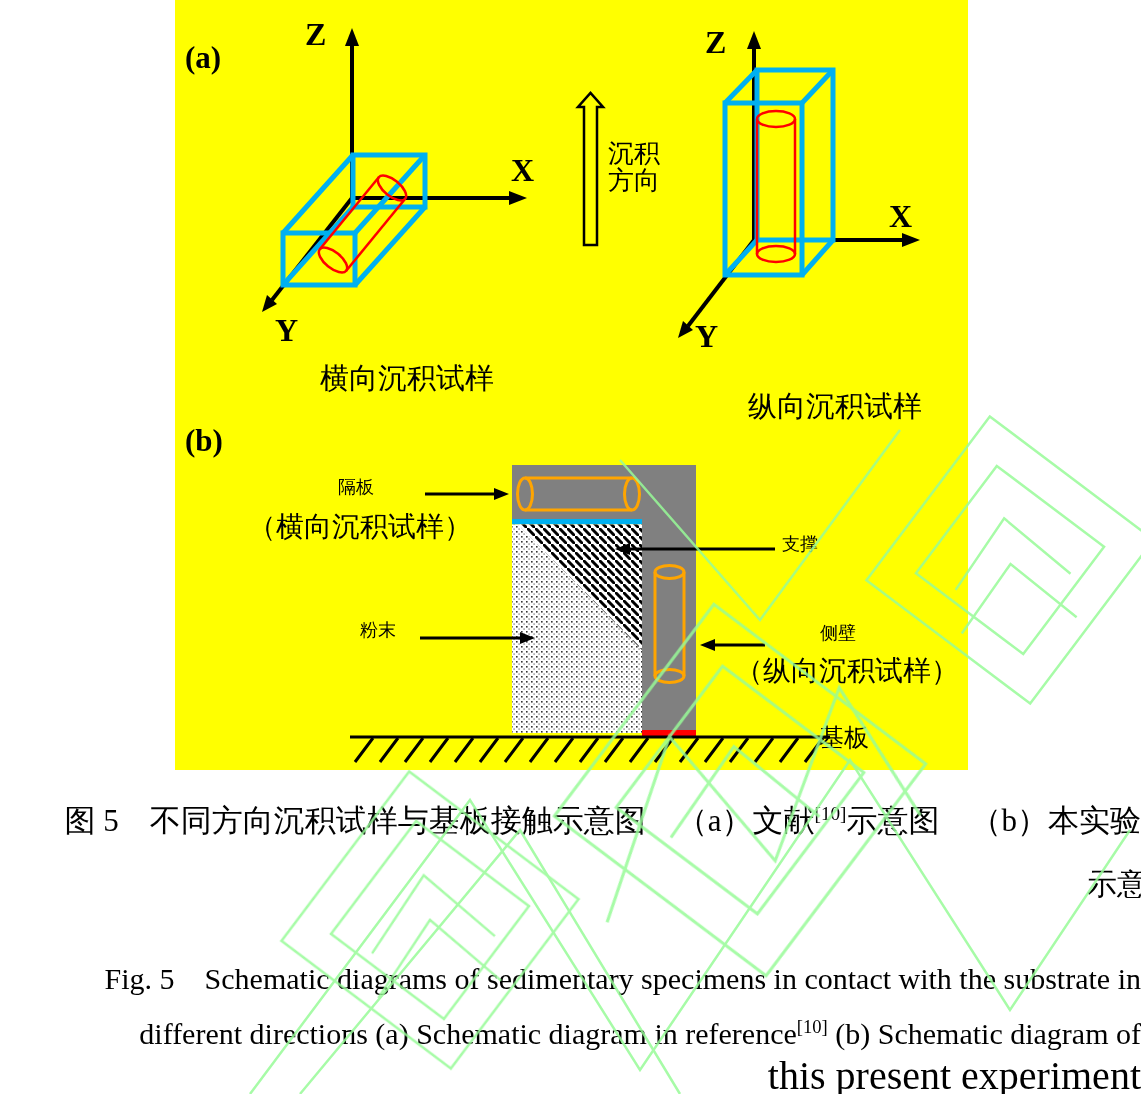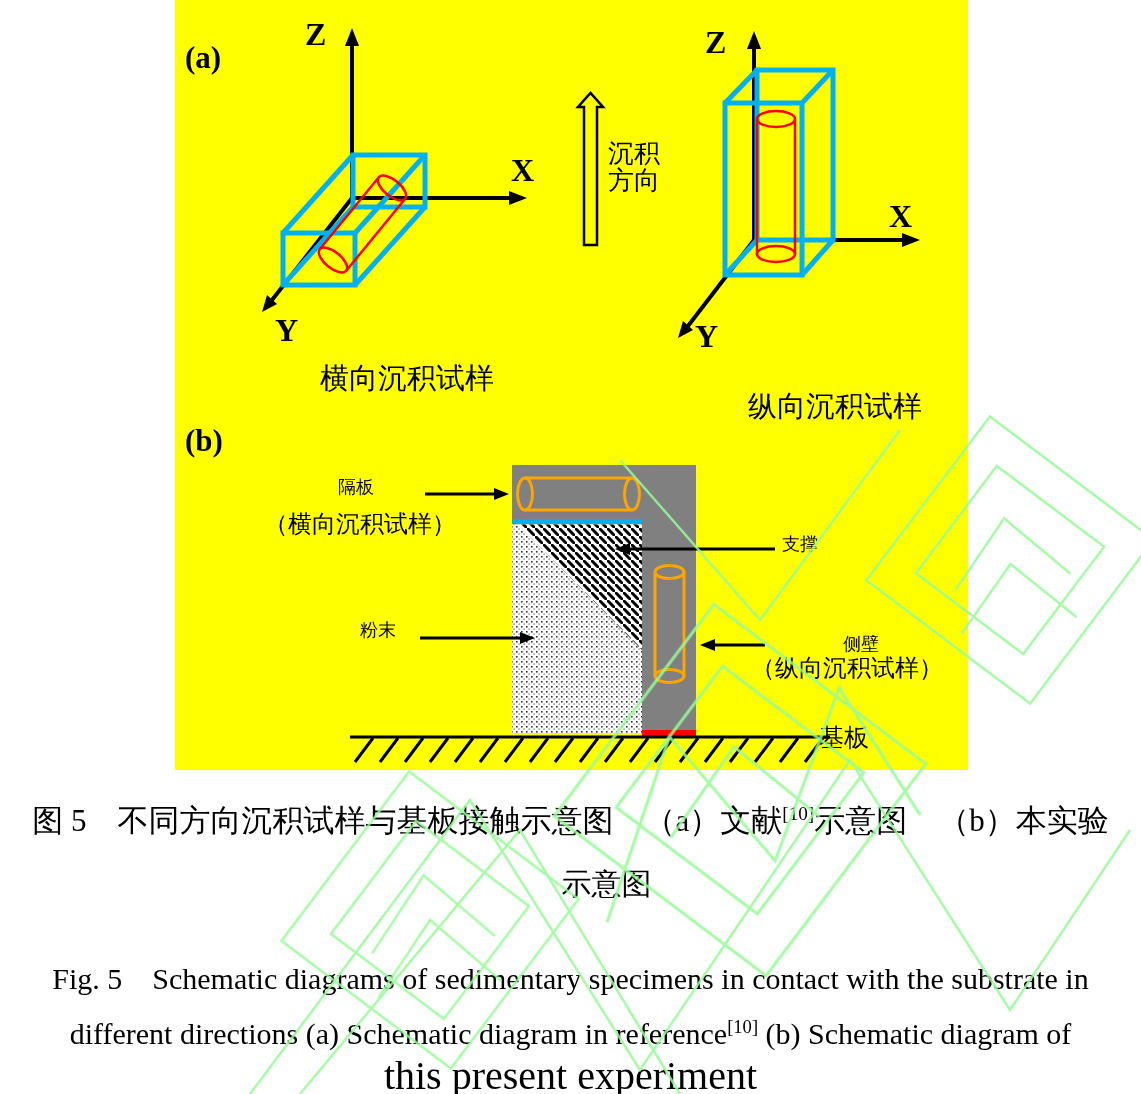--- a/index.html
+++ b/index.html
@@ -4,25 +4,25 @@
 <style>
   html,body{margin:0;padding:0;background:#ffffff;}
   #page{position:relative;width:1141px;height:1094px;background:#ffffff;overflow:hidden;
         font-family:"Liberation Serif","DejaVu Serif",serif;color:#000;}
   .fig-area{position:absolute;left:175px;top:0;width:793px;height:770px;background:#FFFF00;}
   .fig-svg{position:absolute;left:0;top:0;z-index:1;}
   .lbl{position:absolute;z-index:2;white-space:nowrap;color:#000;line-height:1.05;}
   .axis-lbl{font-weight:bold;font-size:32px;}
   .panel-lbl{font-weight:bold;font-size:31px;}
   .cjk{font-size:18px;}
-  .cjk-sm{font-size:24px;}
+  .cjk-sm{font-size:28px;}
   .cjk-cap{font-size:29px;text-align:center;}
   .ctr{transform:translateX(-50%);}
   .dep-lbl{font-size:26px;line-height:1.05;}
-  .caption{position:absolute;left:0;width:1141px;text-align:center;z-index:2;white-space:nowrap;}
+  .caption{position:absolute;left:0;width:1141px;text-align:right;z-index:2;white-space:nowrap;}
   .cap-zh1{top:800px;font-size:31px;}
   .cap-zh2{top:864px;font-size:30px;margin-left:36px;}
   .cap-en1{top:928px;font-size:30px;margin-top:31px;}
   .cap-en2{top:1016px;font-size:30px;}
   .cap-en3{top:1052px;font-size:40px;}
   sup{font-size:0.62em;}
   .watermark{position:absolute;left:0;top:0;z-index:3;pointer-events:none;}
 </style>
 </head>
 <body>
@@ -168,21 +168,21 @@
 
     <div class="lbl panel-lbl" style="left:10px;top:425px;">(b)</div>
 
     <div class="lbl cjk ctr" style="left:181px;top:478px;">隔板</div>
     <div class="lbl cjk-sm ctr" style="left:185px;top:512px;">（横向沉积试样）</div>
 
     <div class="lbl cjk" style="left:607px;top:535px;font-family:Liberation Serif, serif;">支撑</div>
 
     <div class="lbl cjk" style="left:185px;top:621px;">粉末</div>
 
-    <div class="lbl cjk ctr" style="left:686px;top:624px;margin-top:11px;">侧壁</div>
+    <div class="lbl cjk ctr" style="left:663px;top:624px;">侧壁</div>
     <div class="lbl cjk-sm ctr" style="left:672px;top:656px;">（纵向沉积试样）</div>
 
     <div class="lbl" style="left:644px;top:725px;font-size:25px;">基板</div>
   </div>
 
   <div class="caption cap-zh1">
     <span>图 5　不同方向沉积试样与基板接触示意图　（a）文献</span><sup>[10]</sup><span>示意图　（b）本实验</span>
   </div>
   <div class="caption cap-zh2">示意图</div>
   <div class="caption cap-en1">Fig. 5　Schematic diagrams of sedimentary specimens in contact with the substrate in</div>

